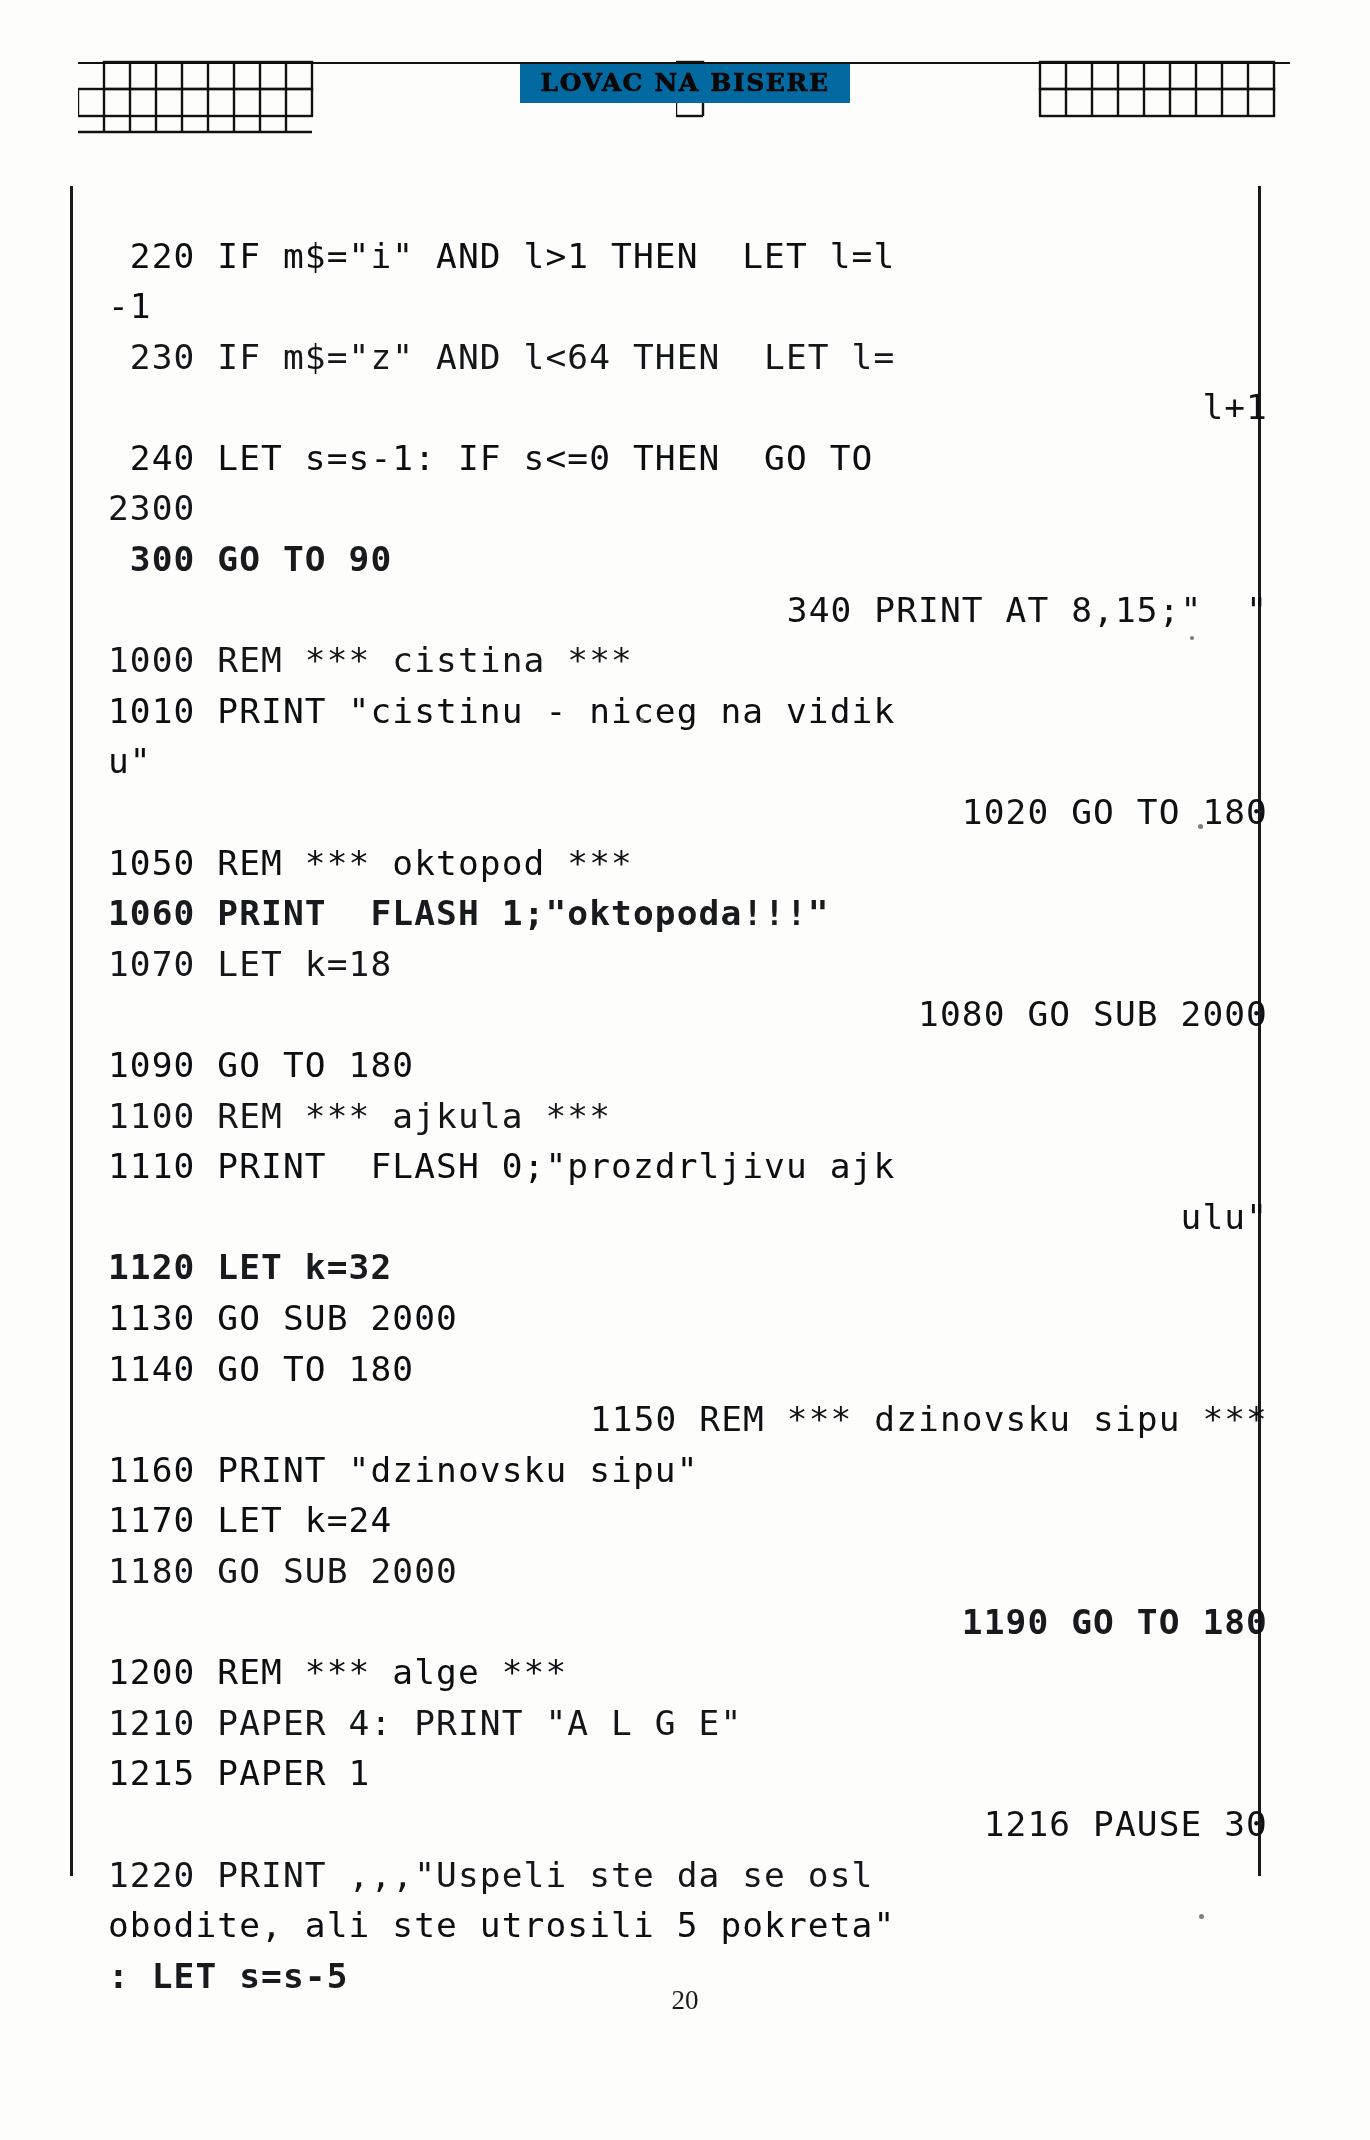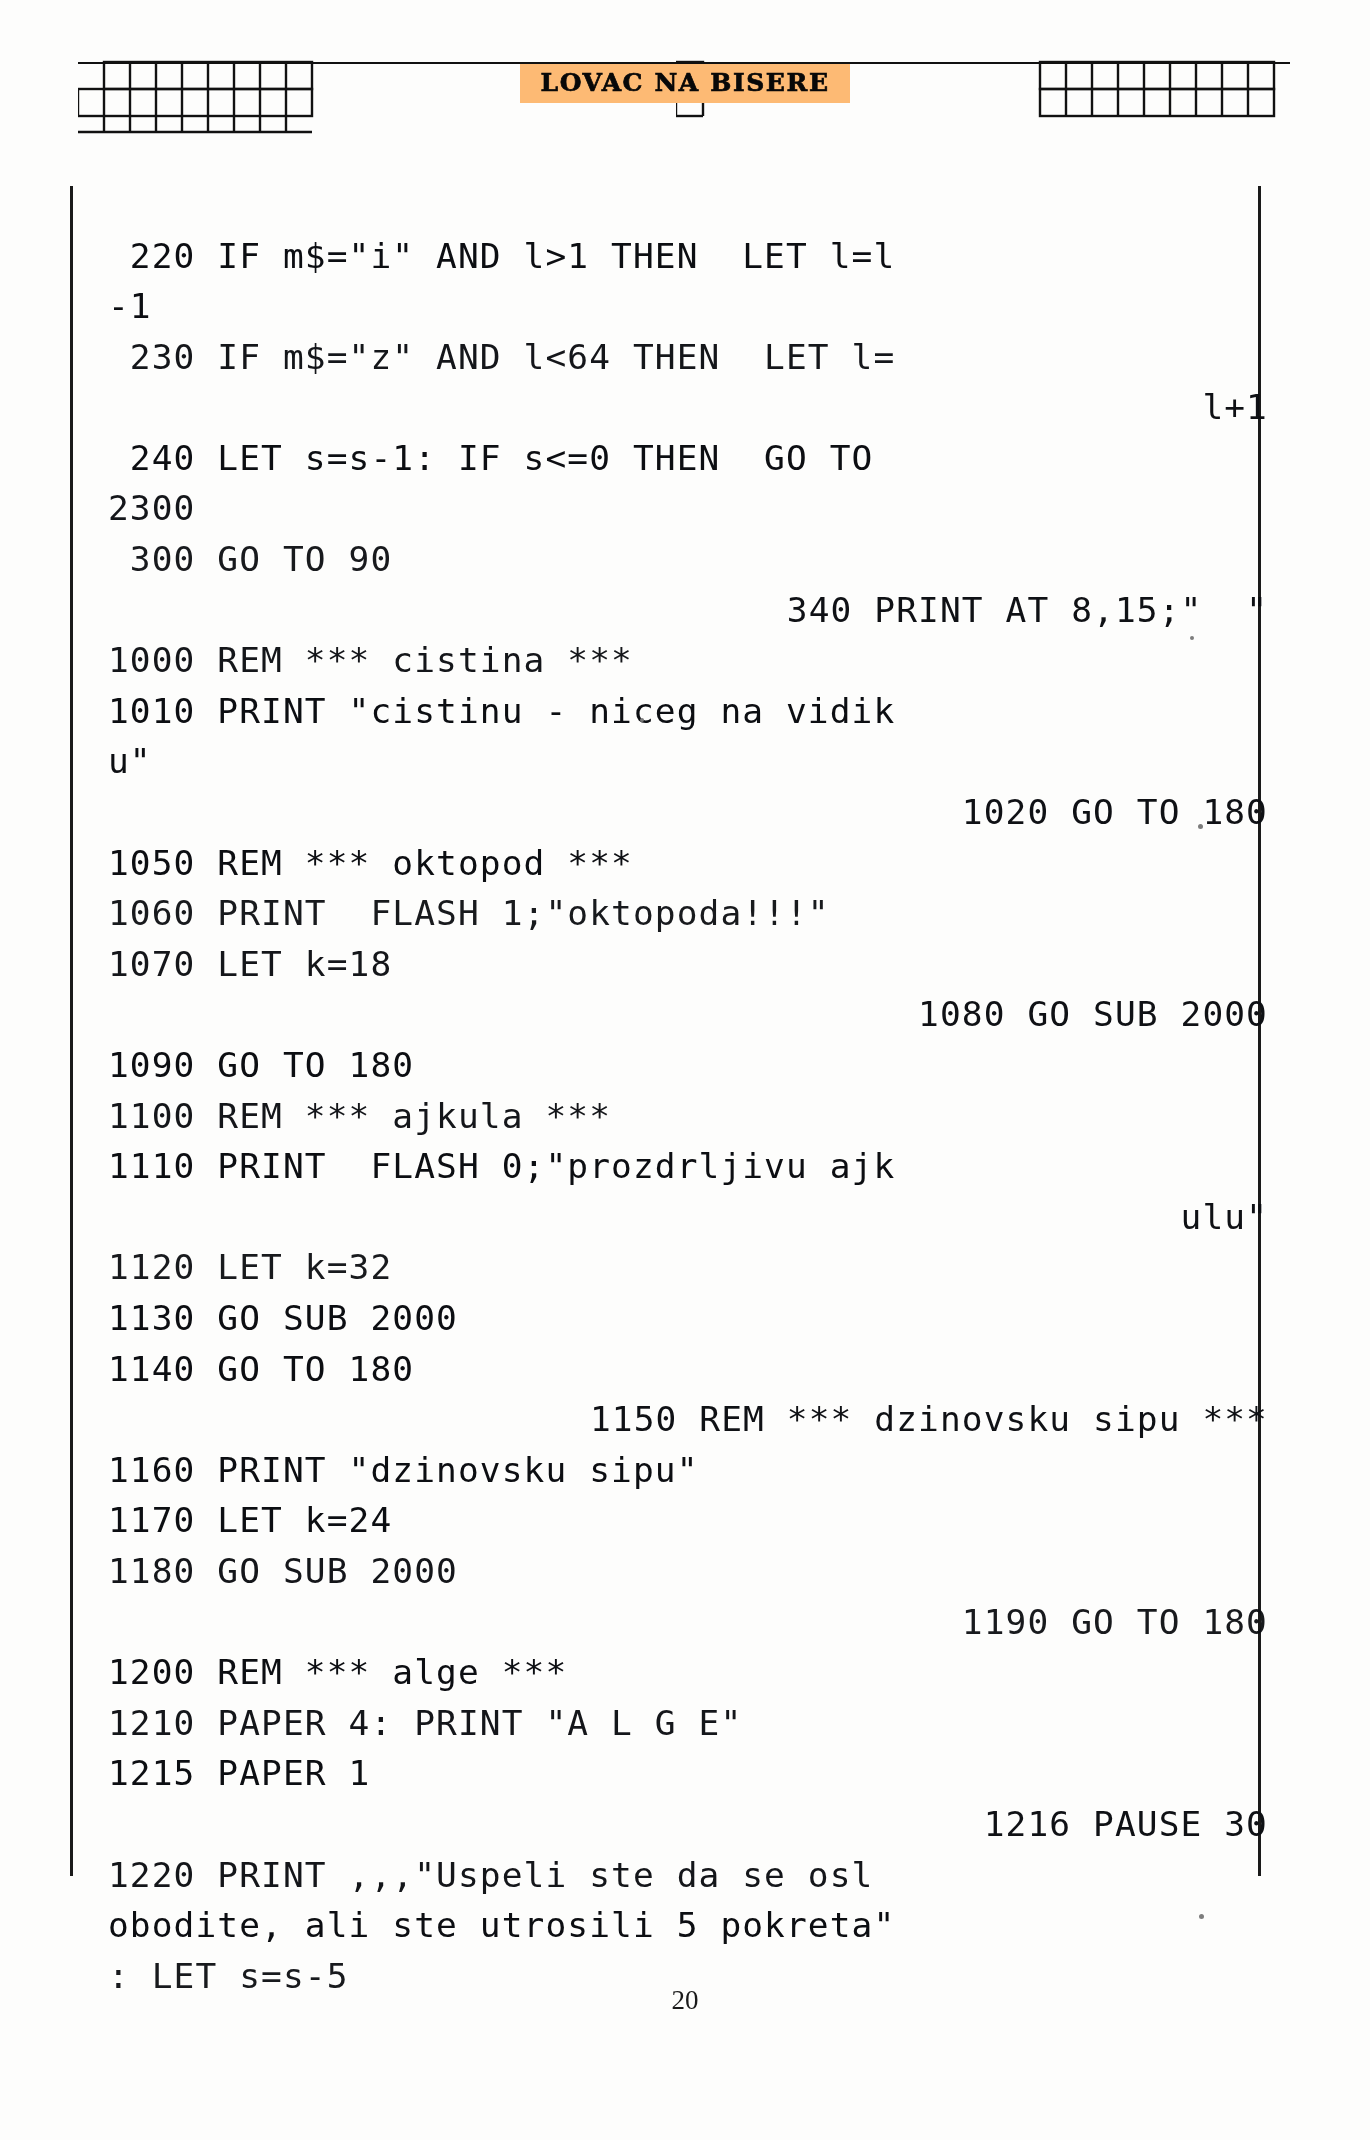--- a/index.html
+++ b/index.html
@@ -48,21 +48,21 @@
     left: 0;
     top: 64px;
     width: 1370px;
     text-align: center;
     font-family: "DejaVu Serif", serif;
     font-weight: bold;
     font-size: 25px;
     letter-spacing: 1.6px;
     color: #080808;
     -webkit-text-stroke: 0.7px #080808;
-    background: #fdba74;
+    background: #0369a1;
     width: 330px;
     left: 520px;
     padding: 4px 0 6px 0;
   }
 
   
   .listing-frame {
     position: absolute;
     left: 70px;
     top: 186px;
@@ -87,21 +87,21 @@
 
   .listing .ln {
     display: block;
     height: 50.6px;
     filter: contrast(1.08);
   }
 
   
   .listing .ln:nth-child(3n) { opacity: 0.965; }
   .listing .ln:nth-child(4n) { opacity: 0.985; text-align: right; }
-  .listing .ln:nth-child(7n) { opacity: 0.95; }
+  .listing .ln:nth-child(7n) { opacity: 0.95; font-weight: bold; }
 
   
   .page-number {
     position: absolute;
     left: 0;
     top: 1985px;
     width: 1370px;
     text-align: center;
     font-family: "Liberation Serif", serif;
     font-size: 27px;

